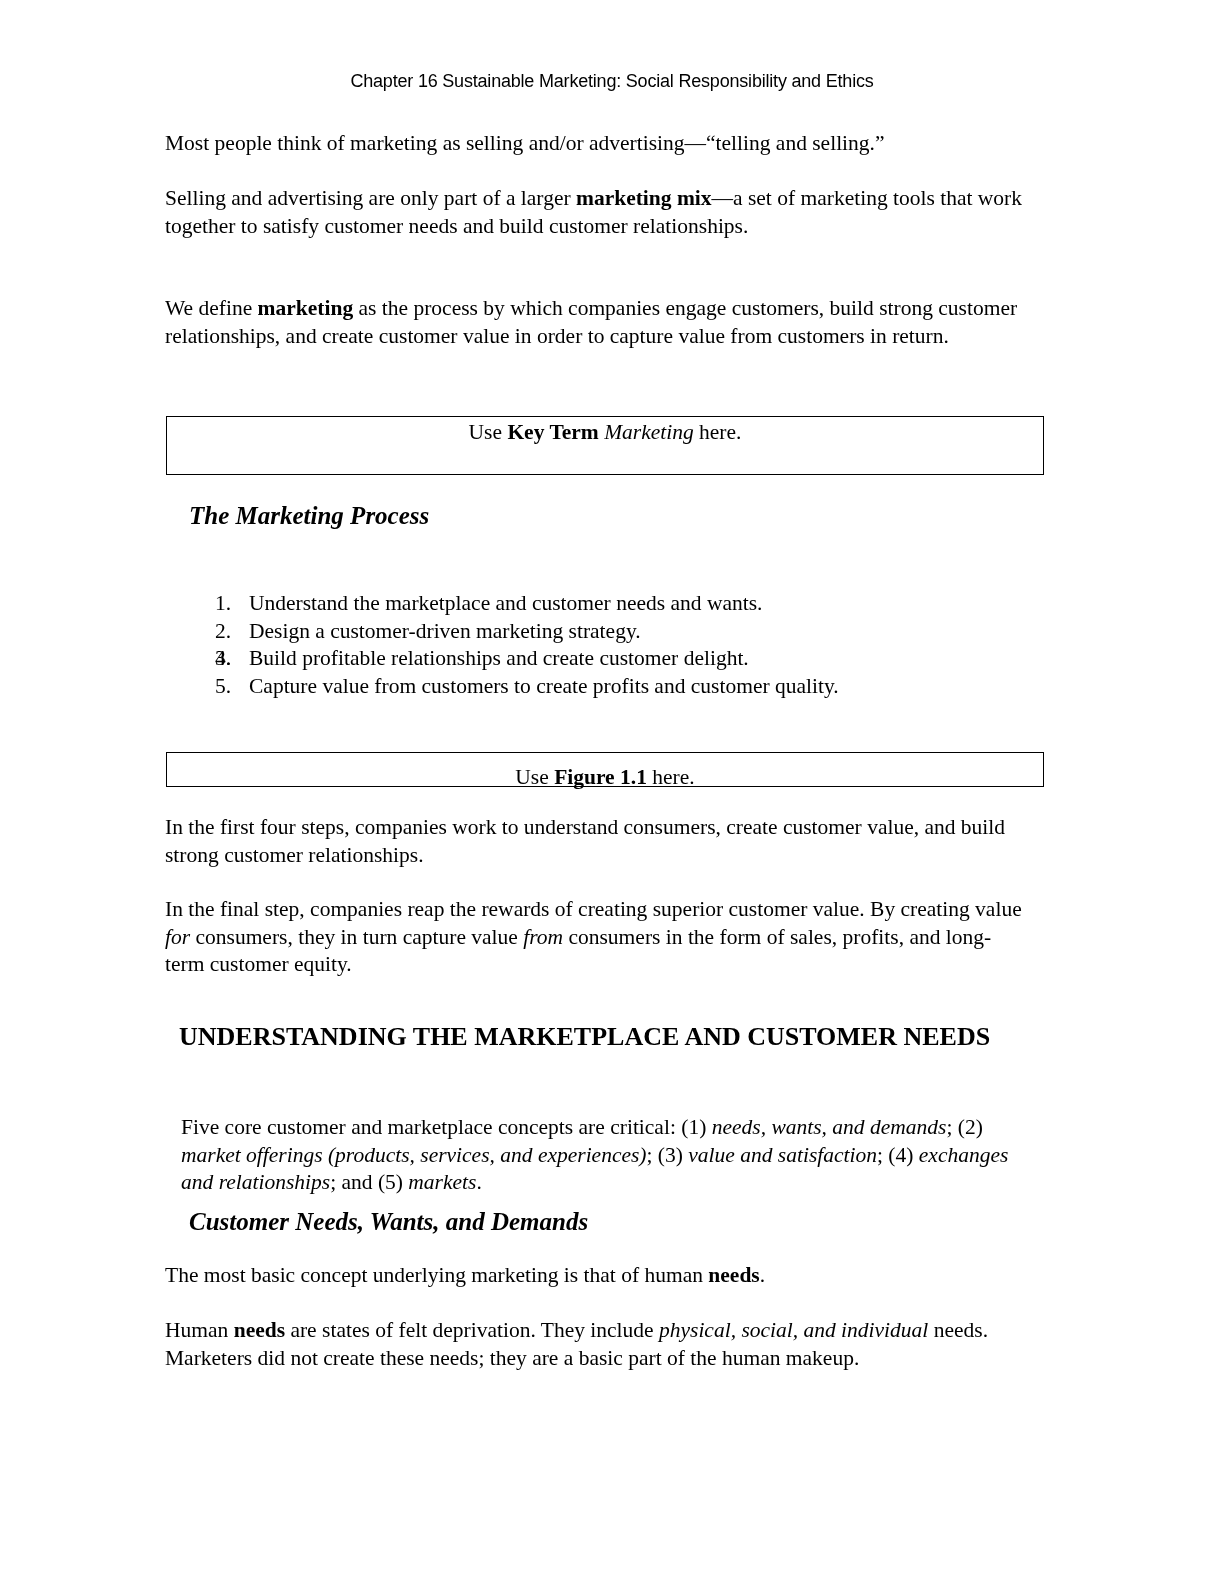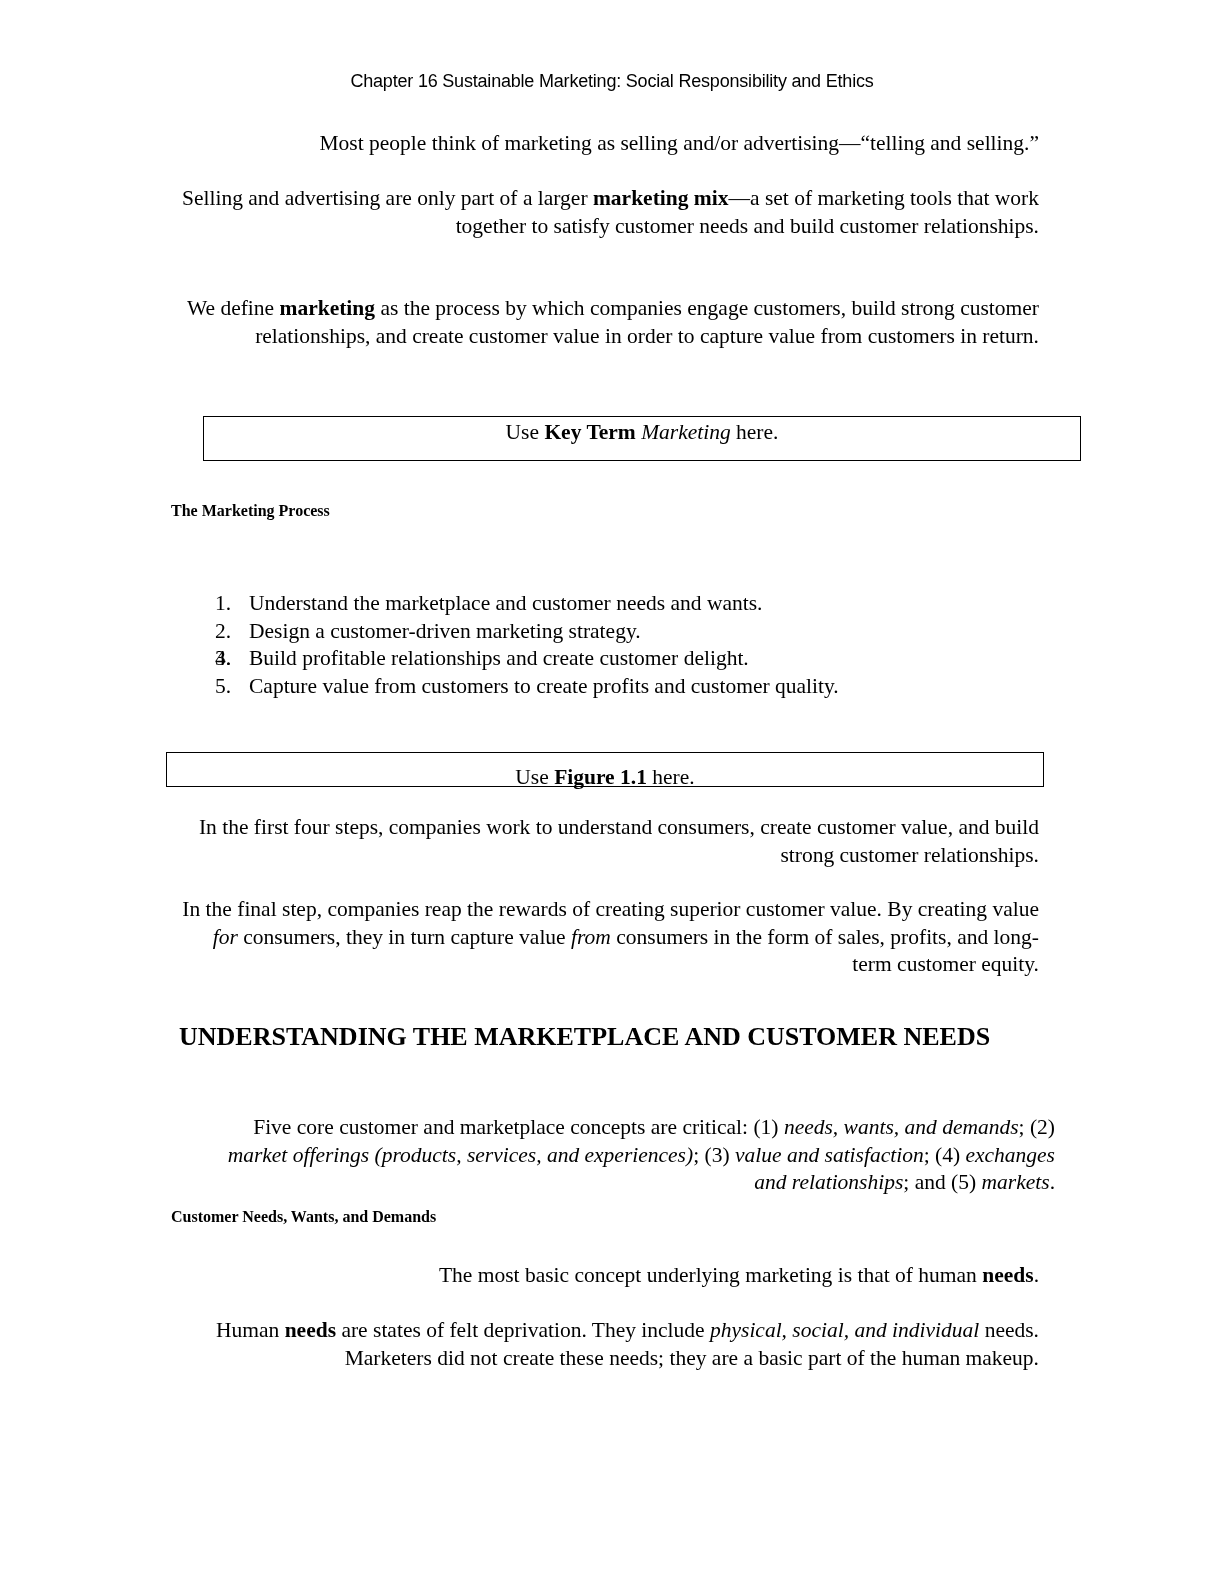--- a/index.html
+++ b/index.html
@@ -3,26 +3,26 @@
 <meta charset="utf-8">
 <style>
   html, body { margin: 0; padding: 0; background: #ffffff; }
   body { width: 1224px; height: 1584px; position: relative; overflow: hidden; color: #000; }
   .page { position: absolute; left: 0; top: 0; width: 1224px; height: 1584px; }
   .running-head {
     position: absolute; left: 0; top: 71px; width: 1224px; text-align: center;
     font-family: "Liberation Sans", sans-serif; font-size: 18px; letter-spacing: -0.2px;
   }
   .body-text {
-    position: absolute; left: 179px; width: 860px;
-    font-family: "Liberation Serif", serif; font-size: 21.5px; line-height: 27.5px; text-align: right;
+    position: absolute; left: 165px; width: 860px;
+    font-family: "Liberation Serif", serif; font-size: 21.5px; line-height: 27.5px;
   }
   .heading-sub {
-    position: absolute; left: 171px;
-    font-family: "Liberation Serif", serif; font-size: 16px; font-weight: bold;
+    position: absolute; left: 189px;
+    font-family: "Liberation Serif", serif; font-size: 25px; font-weight: bold; font-style: italic;
   }
   .heading-main {
     position: absolute; left: 179px; width: 860px;
     font-family: "Liberation Serif", serif; font-size: 26px; font-weight: bold; line-height: 32px;
   }
   .boxed {
     position: absolute; left: 166px; width: 878px; border: 1.5px solid #000;
     font-family: "Liberation Serif", serif; font-size: 21.5px; line-height: 27.5px; text-align: center;
     box-sizing: border-box;
   }
@@ -39,21 +39,21 @@
 <div class="page">
 
   <div class="running-head">Chapter 16 Sustainable Marketing: Social Responsibility and Ethics</div>
 
   <p class="body-text" style="top:130px;margin:0;"><span>Most people think of marketing as selling and/or advertising—“telling and selling.”</span></p>
 
   <p class="body-text" style="top:295px;margin:0;"><span>We define </span><b>marketing</b><span> as the process by which companies engage customers, build strong customer relationships, and create customer value in order to capture value from customers in return.</span></p>
 
   <p class="body-text" style="top:185px;margin:0;"><span>Selling and advertising are only part of a larger </span><b>marketing mix</b><span>—a set of marketing tools that work together to satisfy customer needs and build customer relationships.</span></p>
 
-  <div class="boxed" style="top:416px;height:45px;padding-top:2px;margin-left:37px;">
+  <div class="boxed" style="top:416px;height:59px;padding-top:2px;">
     <div><span>Use </span><b>Key Term</b><span> </span><i>Marketing</i><span> here.</span></div>
   </div>
 
   <div class="heading-sub" style="top:502px;">The Marketing Process</div>
 
 
   <ol class="steps" style="top:590px;">
     <li><span class="num">1.</span><span>Understand the marketplace and customer needs and wants.</span></li>
     <li><span class="num">2.</span><span>Design a customer-driven marketing strategy.</span></li>
     <li><span class="num">3.</span></li>

